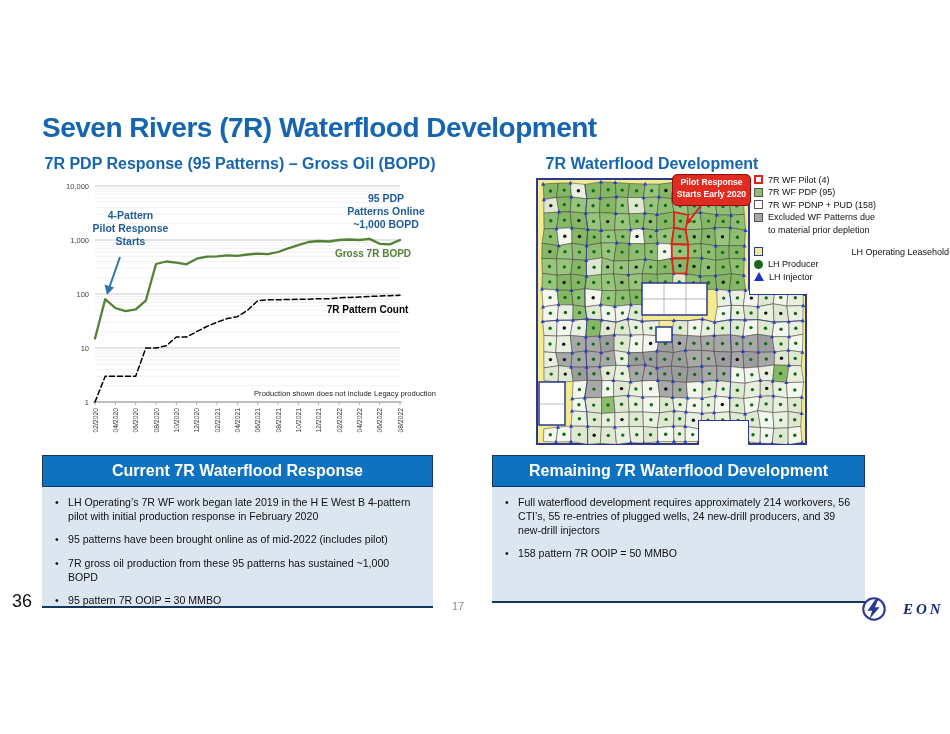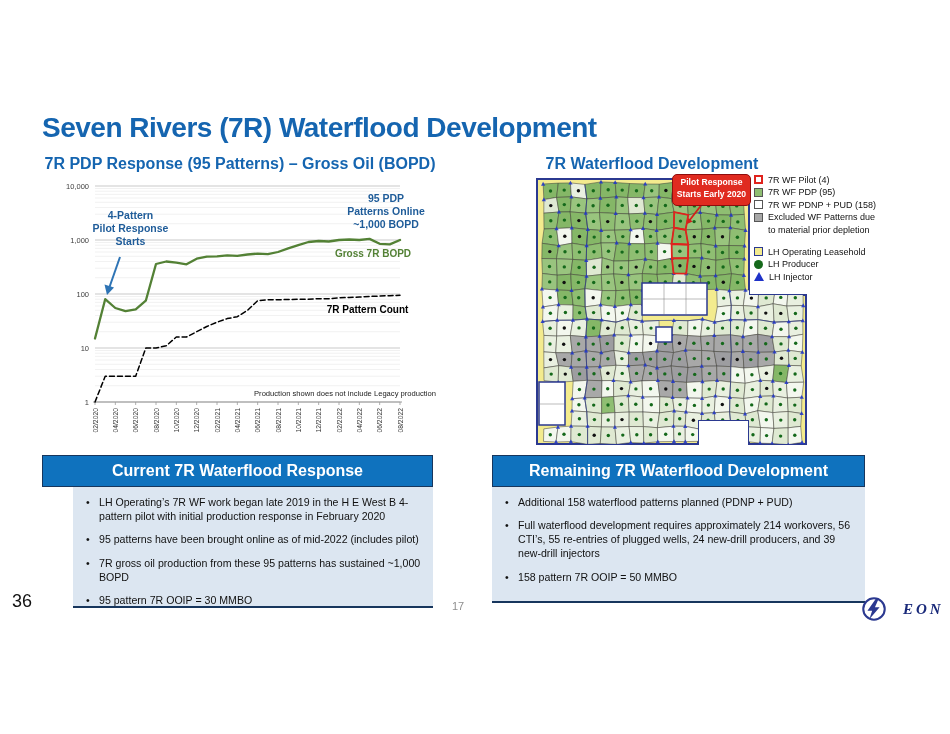--- a/index.html
+++ b/index.html
@@ -26,38 +26,38 @@
   .anno-gross{left:268px;top:98px;width:130px;font-size:10px;color:var(--green-line);}
   .anno-count{left:260px;top:154px;width:135px;font-size:10px;color:#000;}
   .chart-footnote{position:absolute;left:140px;top:239px;width:256px;font-size:7.6px;color:#222;text-align:right;font-weight:normal;}
 
   .map-wrap{position:absolute;left:536px;top:178px;width:272px;height:271px;}
   .callout{position:absolute;left:672px;top:174px;width:79px;height:32px;background:var(--callout-red);
            border:1px solid #8f0d0d;border-radius:5px;color:#fff;font-size:8.6px;font-weight:bold;
            text-align:center;line-height:1.35;padding-top:2px;z-index:5;}
   .legend{position:absolute;left:752px;top:170px;width:197px;background:#fff;padding:2px 0 4px 2px;z-index:4;}
   .lgrow{display:flex;align-items:center;gap:5px;margin:2.5px 0;font-size:9px;color:#111;}
-  .lgrow.gap{margin-top:12px;}
+  .lgrow.gap{margin-top:12px;justify-content:space-between;}
   .lgrow.cont{padding-left:14px;}
   .sw{width:9px;height:9px;flex:0 0 9px;}
   .sw-pilot{background:#fff;border:2px solid var(--pilot-red);}
   .sw-pdp{background:var(--map-green);border:1px solid #555;}
   .sw-pdnp{background:#fff;border:1px solid #555;}
   .sw-excluded{background:var(--map-gray);border:1px solid #555;}
   .sw-leasehold{background:var(--map-yellow);border:1px solid var(--map-navy);}
   .sw-producer{background:#15691b;border-radius:50%;}
   .sw-injector{width:0;height:0;flex-basis:10px;border-left:5px solid transparent;border-right:5px solid transparent;border-bottom:9px solid #1f32c8;background:none;}
 
   .panel{position:absolute;top:455px;}
   .panel-left{left:42px;width:391px;}
   .panel-right{left:492px;width:373px;}
   .panel-header{height:32px;background:var(--header-blue);border:1px solid var(--panel-border);
     color:#fff;font-size:16px;font-weight:bold;display:flex;align-items:center;justify-content:center;}
   .panel-body{background:var(--panel-body-bg);border-bottom:2px solid var(--panel-border);}
-  .panel-left .panel-body{height:121px;margin-left:31px;}
+  .panel-left .panel-body{height:121px;}
   .panel-right .panel-body{height:116px;}
   ul.bullets{list-style:none;padding:9px 12px 0 10px;}
   ul.bullets li{position:relative;padding-left:16px;margin-bottom:9.5px;font-size:10.6px;line-height:1.32;color:#111;}
   ul.bullets li::before{content:"•";position:absolute;left:3px;top:0;}
 
   .page-num-left{position:absolute;left:12px;top:591px;font-size:18px;color:#111;}
   .page-num-center{position:absolute;left:452px;top:600px;font-size:11px;color:#8f8f8f;}
   .logo{position:absolute;left:860px;top:593px;width:86px;height:32px;display:flex;align-items:center;gap:15px;}
   .logo-text{font-family:"Liberation Serif", serif;font-style:italic;font-weight:bold;
     font-size:15px;color:var(--logo-navy);letter-spacing:3px;}
@@ -939,21 +939,20 @@
           <li>7R gross oil production from these 95 patterns has sustained ~1,000 BOPD</li>
           <li>95 pattern 7R OOIP = 30 MMBO</li>
         </ul>
     </div>
   </div>
 
   <div class="panel panel-right">
     <div class="panel-header">Remaining 7R Waterflood Development</div>
     <div class="panel-body">
       <ul class="bullets">
-          <li>Additional 158 waterflood patterns planned (PDNP + PUD)</li>
           <li>Full waterflood development requires approximately 214 workovers, 56 CTI’s, 55 re-entries of plugged wells, 24 new-drill producers, and 39 new-drill injectors</li>
           <li>158 pattern 7R OOIP = 50 MMBO</li>
         </ul>
     </div>
   </div>
 
   <div class="page-num-left">36</div>
   <div class="page-num-center">17</div>
 
   <div class="logo">

